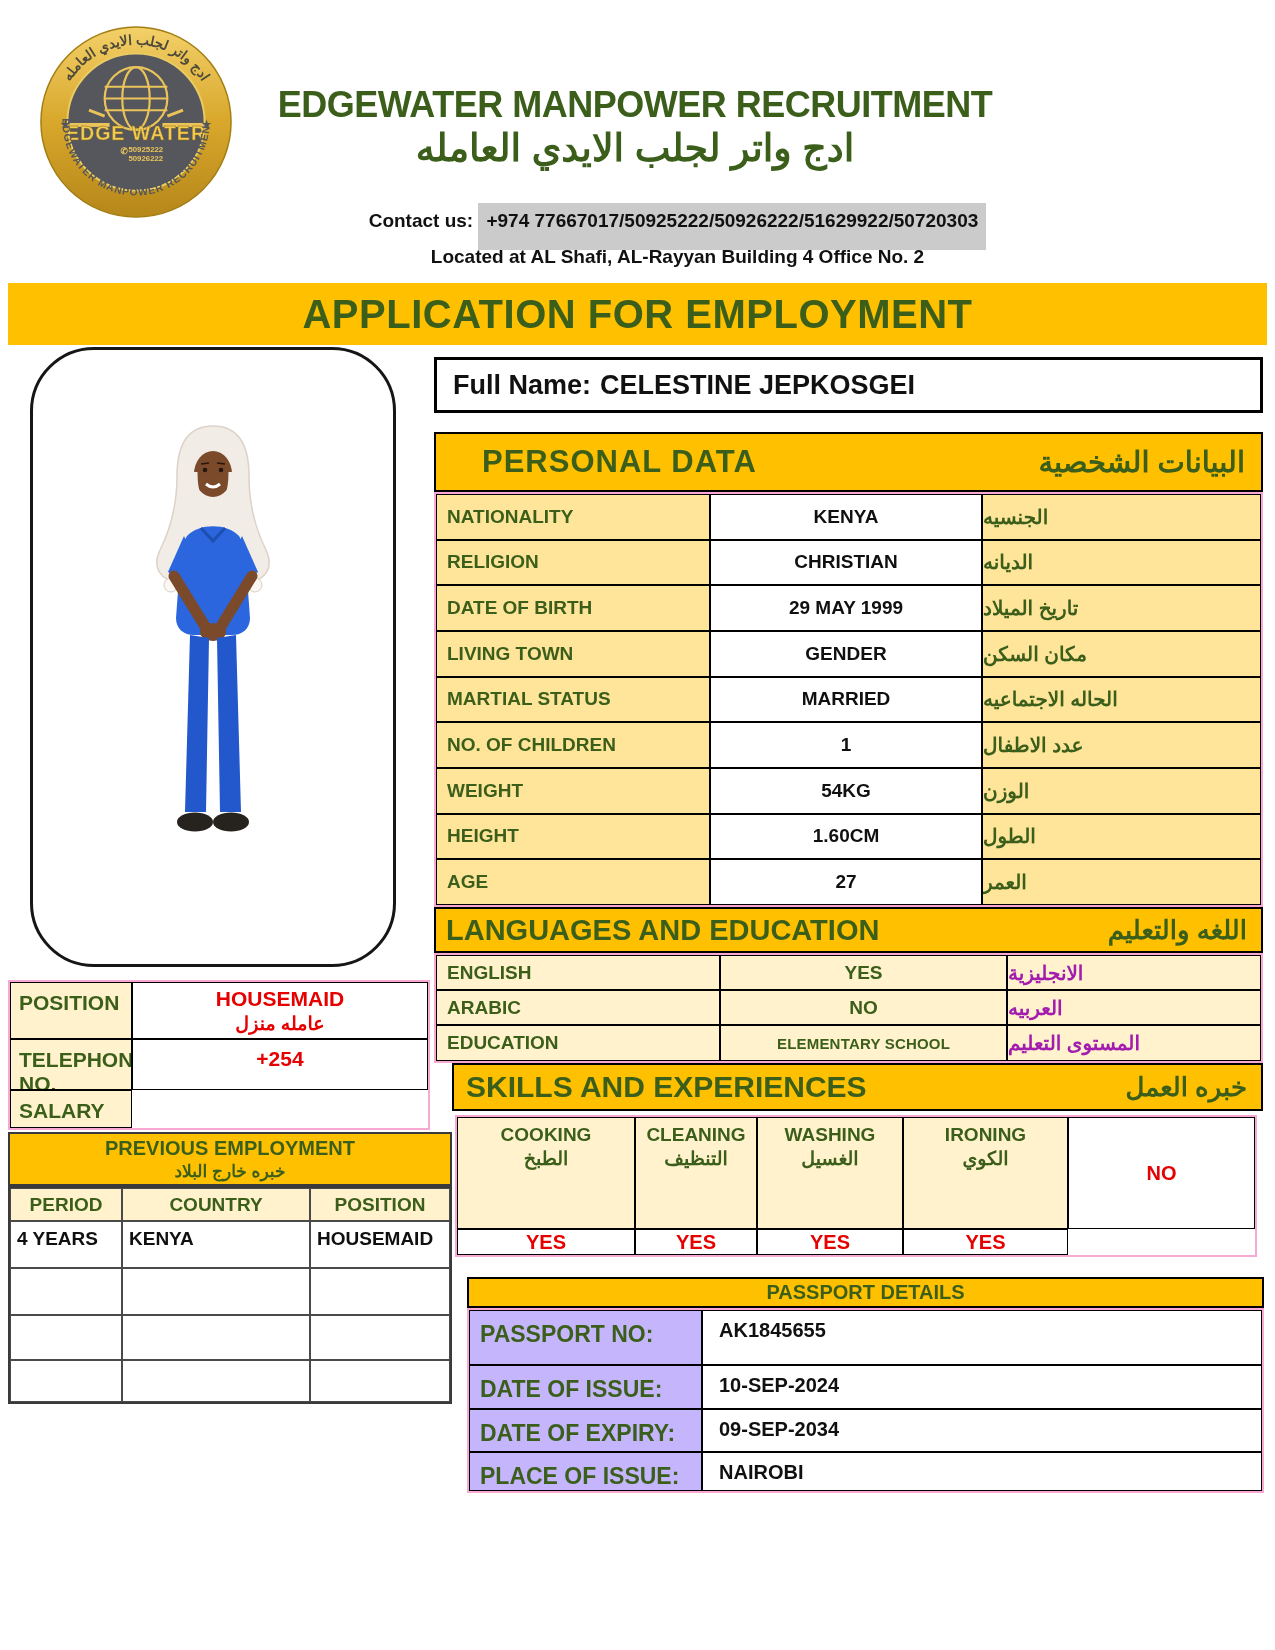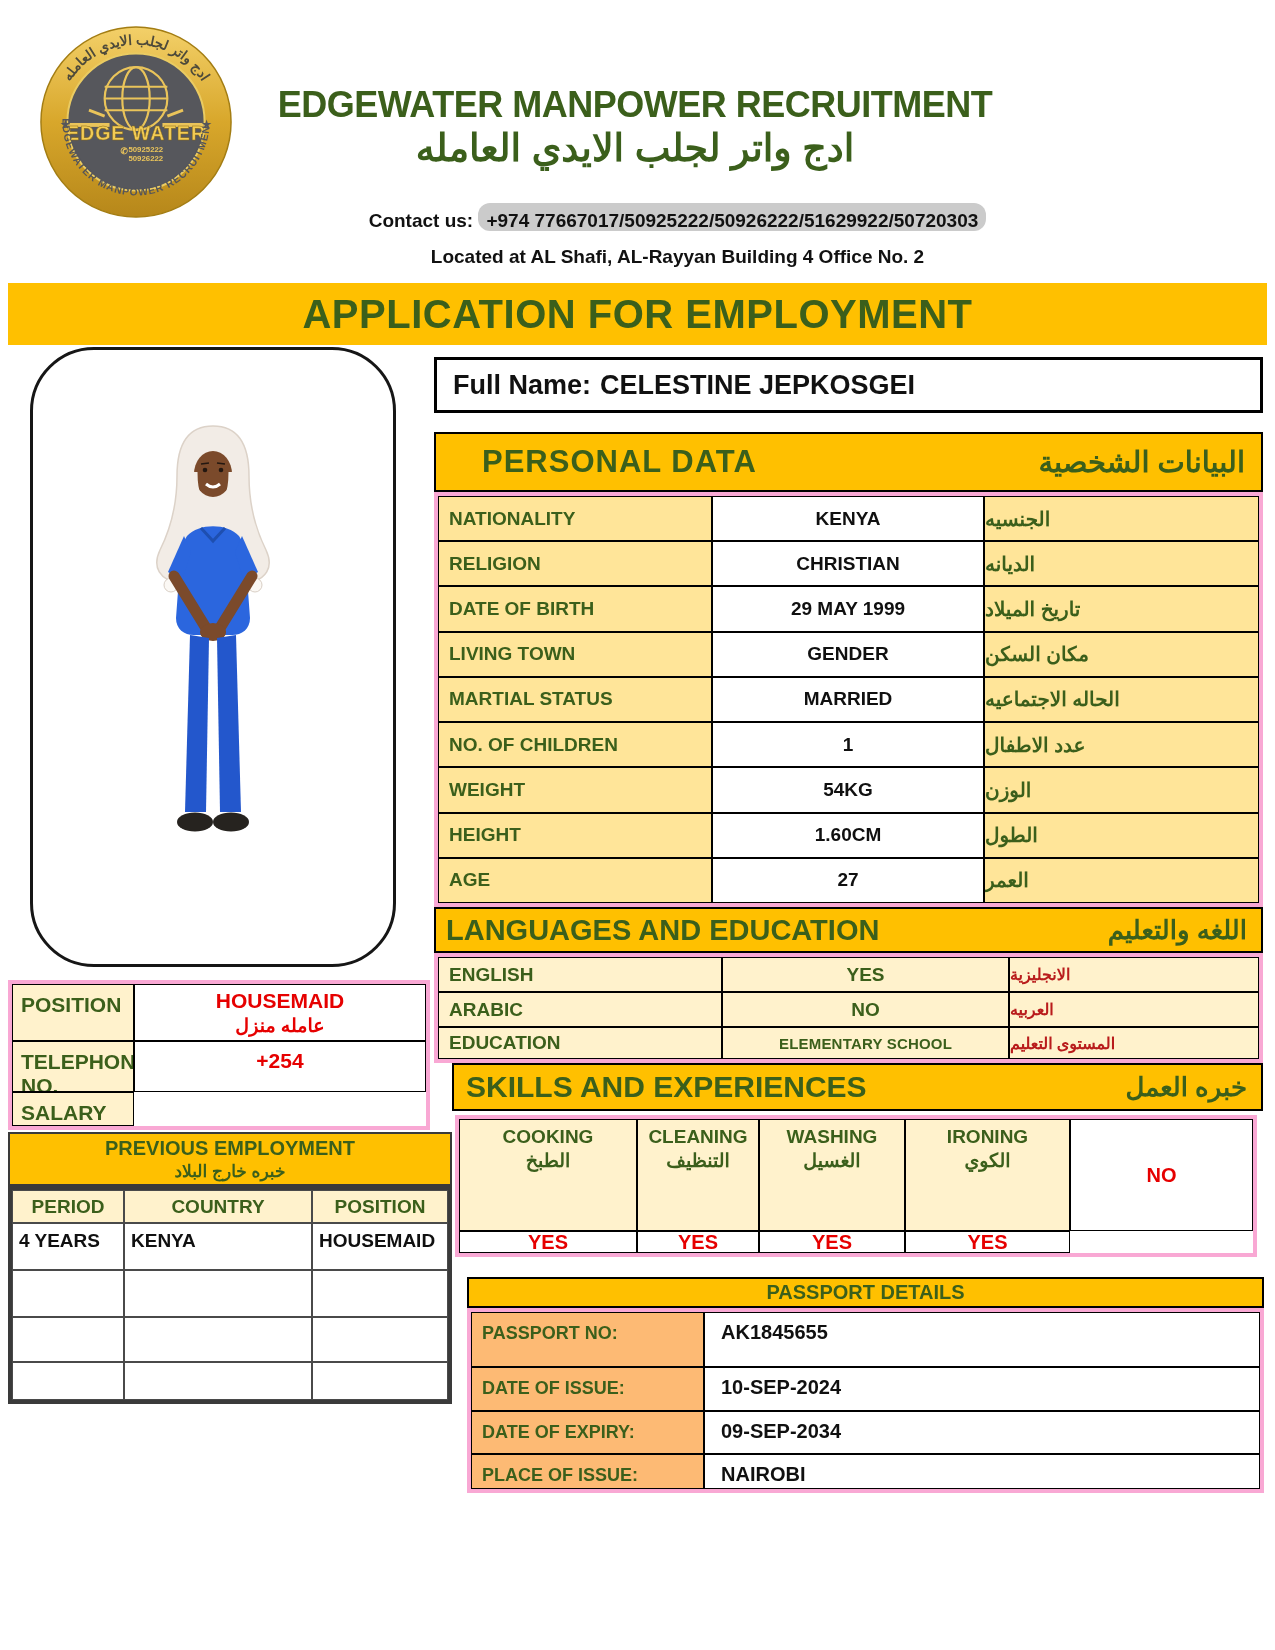--- a/index.html
+++ b/index.html
@@ -7,21 +7,21 @@
         font-family:"Liberation Sans",sans-serif;font-weight:bold;color:#111;}
   .abs{position:absolute;box-sizing:border-box;}
   .green{color:#3B5F1B;}
   .center{text-align:center;}
 
   
   .logo{left:38px;top:24px;width:196px;height:196px;}
   .hdr-title{left:230px;top:84px;width:810px;font-size:36px;letter-spacing:-.5px;}
   .hdr-title-ar{left:230px;top:126px;width:810px;font-size:38px;direction:rtl;}
   .hdr-contact{left:100px;top:210px;width:1155px;font-size:19px;}
-  .hdr-contact .hl{background:#CBCBCB;padding:7px 8px 0 8px;border-radius:12px;}
+  .hdr-contact .hl{background:#CBCBCB;padding:7px 8px 19px 8px;}
   .hdr-address{left:100px;top:246px;width:1155px;font-size:19px;}
 
   
   .banner{left:8px;top:283px;width:1259px;height:62px;background:#FFC000;
           display:flex;align-items:center;justify-content:center;font-size:40px;letter-spacing:.5px;}
 
   
   .photo{left:30px;top:347px;width:366px;height:620px;border:3px solid #161616;border-radius:64px;background:#fff;overflow:hidden;}
   .photo svg{position:absolute;left:50%;top:70px;transform:translateX(-50%);}
 
@@ -34,48 +34,48 @@
   .bar{background:#FFC000;border:2px solid #000;display:flex;align-items:center;justify-content:space-between;}
   .bar .ar{direction:rtl;}
   .bar-pd{left:434px;top:432px;width:829px;height:60px;padding:0 16px 0 46px;font-size:31px;letter-spacing:1px;}
   .bar-pd .ar{font-size:29px;letter-spacing:0;}
   .bar-lang{left:434px;top:907px;width:829px;height:46px;padding:0 14px 0 10px;font-size:29px;}
   .bar-lang .ar{font-size:26px;}
   .bar-skill{left:452px;top:1063px;width:811px;height:48px;padding:0 14px 0 12px;font-size:30px;gap:36px;}
   .bar-skill .ar{font-size:26px;}
 
   
-  .grid{display:grid;border:4px solid #f9a8d4;}
+  .grid{display:grid;border:2px solid #f9a8d4;}
   .cell{border:1px solid #000;box-sizing:border-box;display:flex;align-items:center;overflow:hidden;}
 
   
   .pd-table{left:434px;top:492px;width:829px;height:415px;grid-template-columns:274px 272px 1fr;grid-auto-rows:1fr;}
   .pd-label{background:#FFE599;color:#3B5F1B;font-size:19px;padding-left:10px;}
   .pd-value{background:#fff;color:#101010;font-size:19px;justify-content:center;}
   .pd-ar{background:#FFE599;color:#3B5F1B;font-size:20px;justify-content:flex-end;padding-right:12px;direction:rtl;}
 
   
   .lang-table{left:434px;top:953px;width:829px;height:110px;grid-template-columns:284px 287px 1fr;grid-template-rows:35px 35px 1fr;}
   .lang-label{background:#FFF2CC;color:#3B5F1B;font-size:19px;padding-left:10px;}
   .lang-value{background:#FFF2CC;color:#3B5F1B;font-size:19px;justify-content:center;}
   .lang-value.small{font-size:15px;letter-spacing:.2px;}
-  .lang-ar{background:#FFF2CC;color:#b91c1c;font-size:16px;justify-content:flex-end;padding-right:12px;direction:rtl;font-family:Liberation Serif, serif;}
+  .lang-ar{background:#FFF2CC;color:#a21caf;font-size:20px;justify-content:flex-end;padding-right:12px;direction:rtl;}
 
   
   .skill-table{left:455px;top:1115px;width:802px;height:142px;grid-template-columns:178px 122px 146px 165px 1fr;grid-template-rows:112px 1fr;}
   .skill-head{background:#FFF2CC;color:#3B5F1B;font-size:19px;flex-direction:column;justify-content:flex-start;
               padding-top:5px;line-height:1.25;}
   .skill-head .ar{direction:rtl;font-size:19px;}
   .skill-ans{background:#fff;color:#E60000;font-size:20px;justify-content:center;}
 
   
   .pass-bar{left:467px;top:1277px;width:797px;height:31px;background:#FFC000;border:2px solid #000;
             display:flex;align-items:center;justify-content:center;font-size:20px;}
   .pass-table{left:467px;top:1308px;width:797px;height:185px;grid-template-columns:233px 1fr;grid-template-rows:55px 44px 43px 1fr;}
-  .pass-label{background:#fdba74;color:#3B5F1B;font-size:18px;padding-left:10px;align-items:flex-start;padding-top:10px;}
+  .pass-label{background:#c4b5fd;color:#3B5F1B;font-size:23px;padding-left:10px;align-items:flex-start;padding-top:10px;}
   .pass-value{background:#fff;color:#101010;font-size:20px;padding-left:16px;align-items:flex-start;padding-top:8px;}
 
   
   .pos-table{left:8px;top:980px;width:422px;height:150px;grid-template-columns:122px 1fr;grid-template-rows:57px 51px 1fr;}
   .pos-label{background:#FFF2CC;color:#3B5F1B;font-size:21px;padding-left:8px;align-items:flex-start;padding-top:8px;line-height:1.15;}
   .pos-value{background:#fff;color:#E60000;font-size:21px;justify-content:center;flex-direction:column;line-height:1.25;}
   .pos-value .ar{direction:rtl;font-size:19px;}
 
   
   .prev-bar{left:8px;top:1132px;width:444px;height:54px;background:#FFC000;border:2px solid #3a3a3a;

